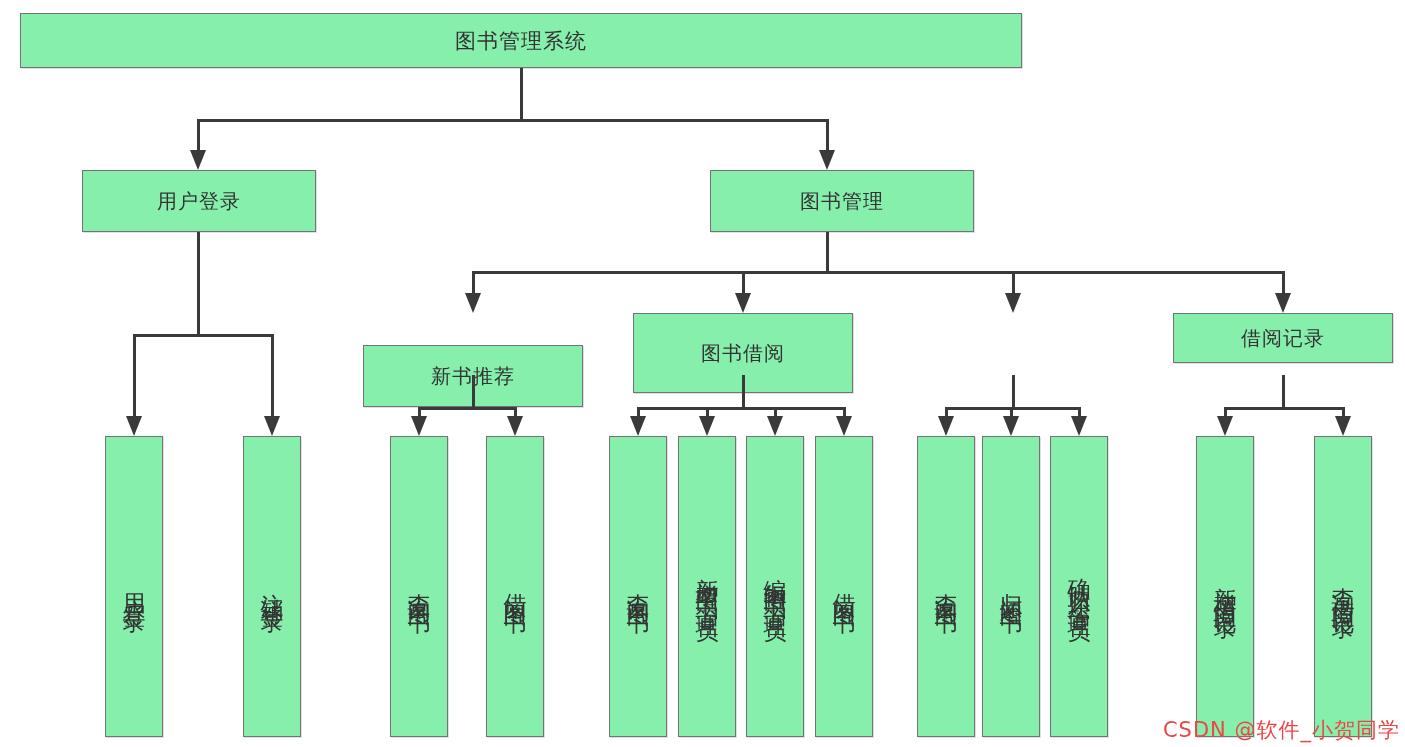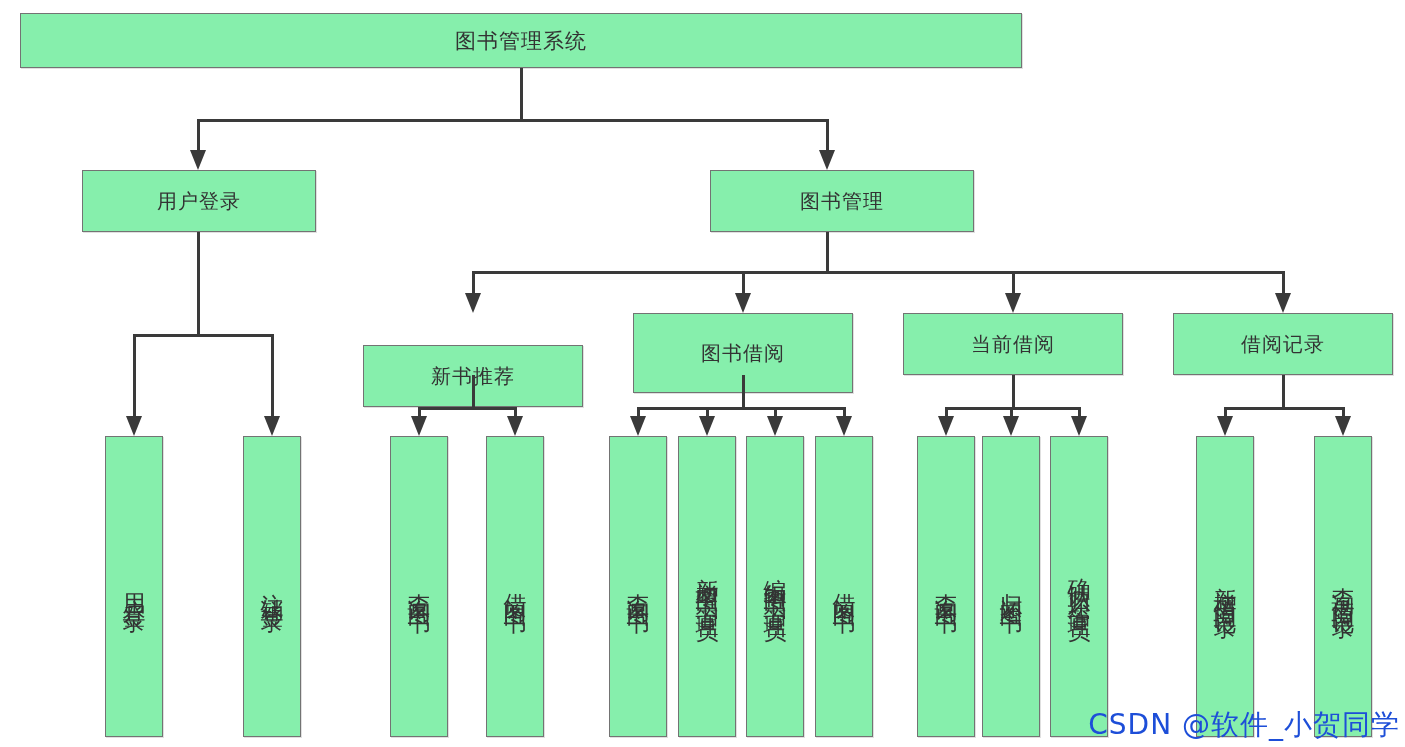--- a/index.html
+++ b/index.html
@@ -22,37 +22,36 @@
   .vline, .hline { position:absolute; background:#3a3a3a; }
   .vline { width:3px; }
   .hline { height:3px; }
   .arrow {
     position:absolute; width:0; height:0;
     border-left:8px solid transparent; border-right:8px solid transparent;
     border-top:20px solid #3a3a3a;
   }
   .watermark {
     position:absolute; right:5px; bottom:3px;
-    font-size:28px; color:#1d4ed8; letter-spacing:1px; white-space:nowrap;
+    font-size:21px; color:#ef4444; letter-spacing:1px; white-space:nowrap;
   }
 </style>
 </head>
 <body>
 
 <div class="canvas">
 
   <div class="n h root" style="left:20px; top:13px; width:1002px; height:55px;">图书管理系统</div>
 
   <div class="n h" style="left:82px; top:170px; width:234px; height:62px;">用户登录</div>
   <div class="n h" style="left:710px; top:170px; width:264px; height:62px;">图书管理</div>
 
   <div class="n h" style="left:363px; top:313px; width:220px; height:62px;margin-top:32px;">新书推荐</div>
   <div class="n h" style="left:633px; top:313px; width:220px; height:80px;">图书借阅</div>
-  <div class="n h" style="left:903px; top:313px; width:220px; height:62px;">当前借阅</div>
-  <div class="n h" style="left:1173px; top:313px; width:220px; height:62px;">借阅记录</div>
+  <div class="n h" style="left:1173px; top:313px; width:220px; height:50px;">借阅记录</div>
 
   <div class="n v" style="left:105px; top:436px; width:58px; height:301px;">用户登录</div>
   <div class="n v" style="left:243px; top:436px; width:58px; height:301px;">注销登录</div>
 
   <div class="n v" style="left:390px; top:436px; width:58px; height:301px;">查询图书</div>
   <div class="n v" style="left:486px; top:436px; width:58px; height:301px;">借阅图书</div>
 
   <div class="n v" style="left:609px; top:436px; width:58px; height:301px;">查询图书</div>
   <div class="n v" style="left:678px; top:436px; width:58px; height:301px;">新增图书（管理员）</div>
   <div class="n v" style="left:746px; top:436px; width:58px; height:301px;">编辑图书（管理员）</div>

